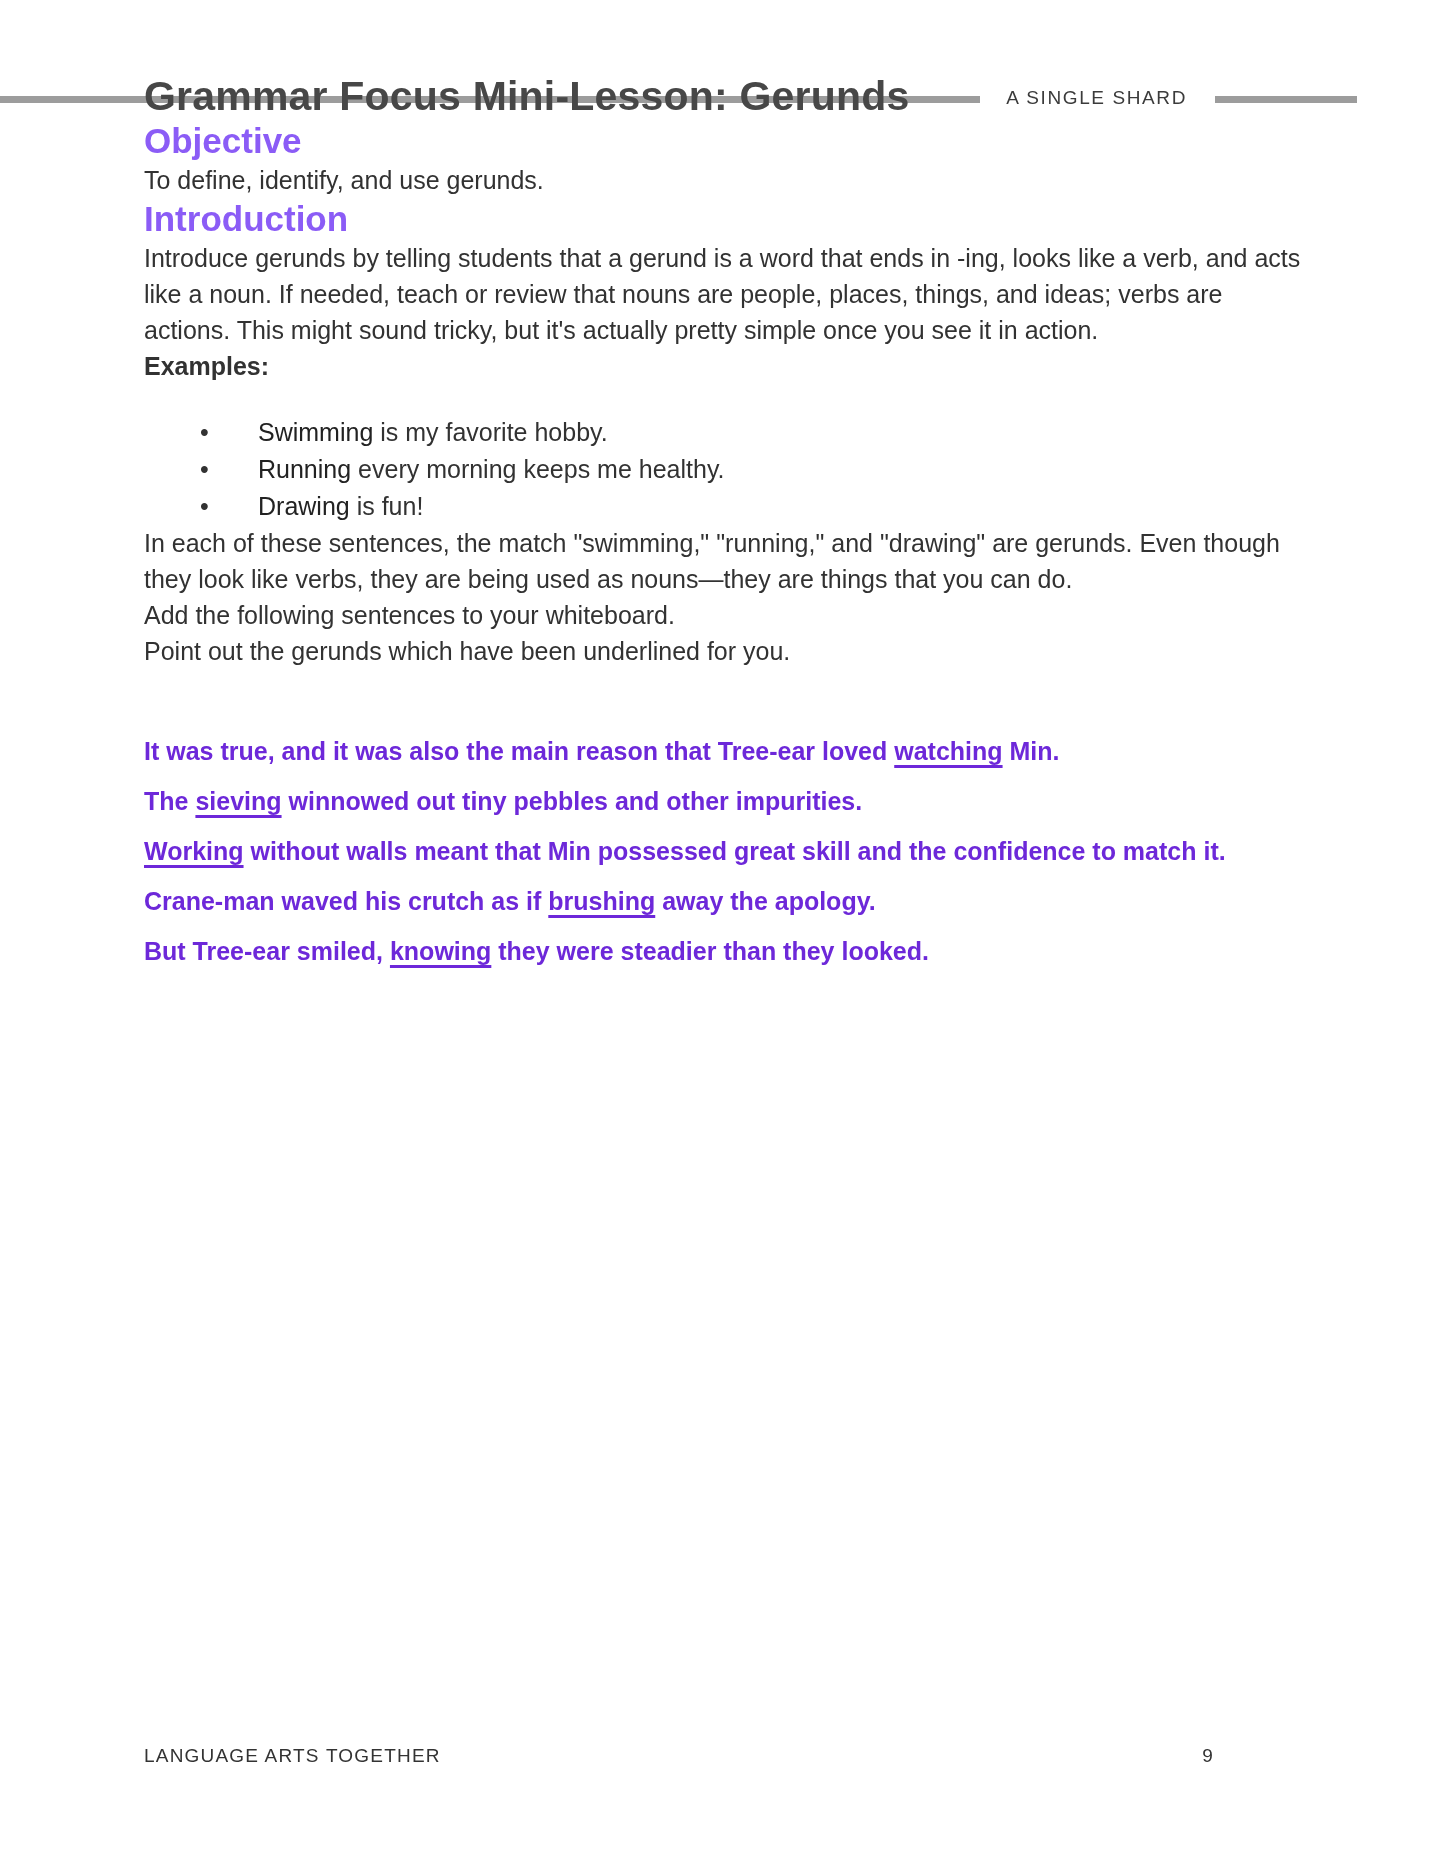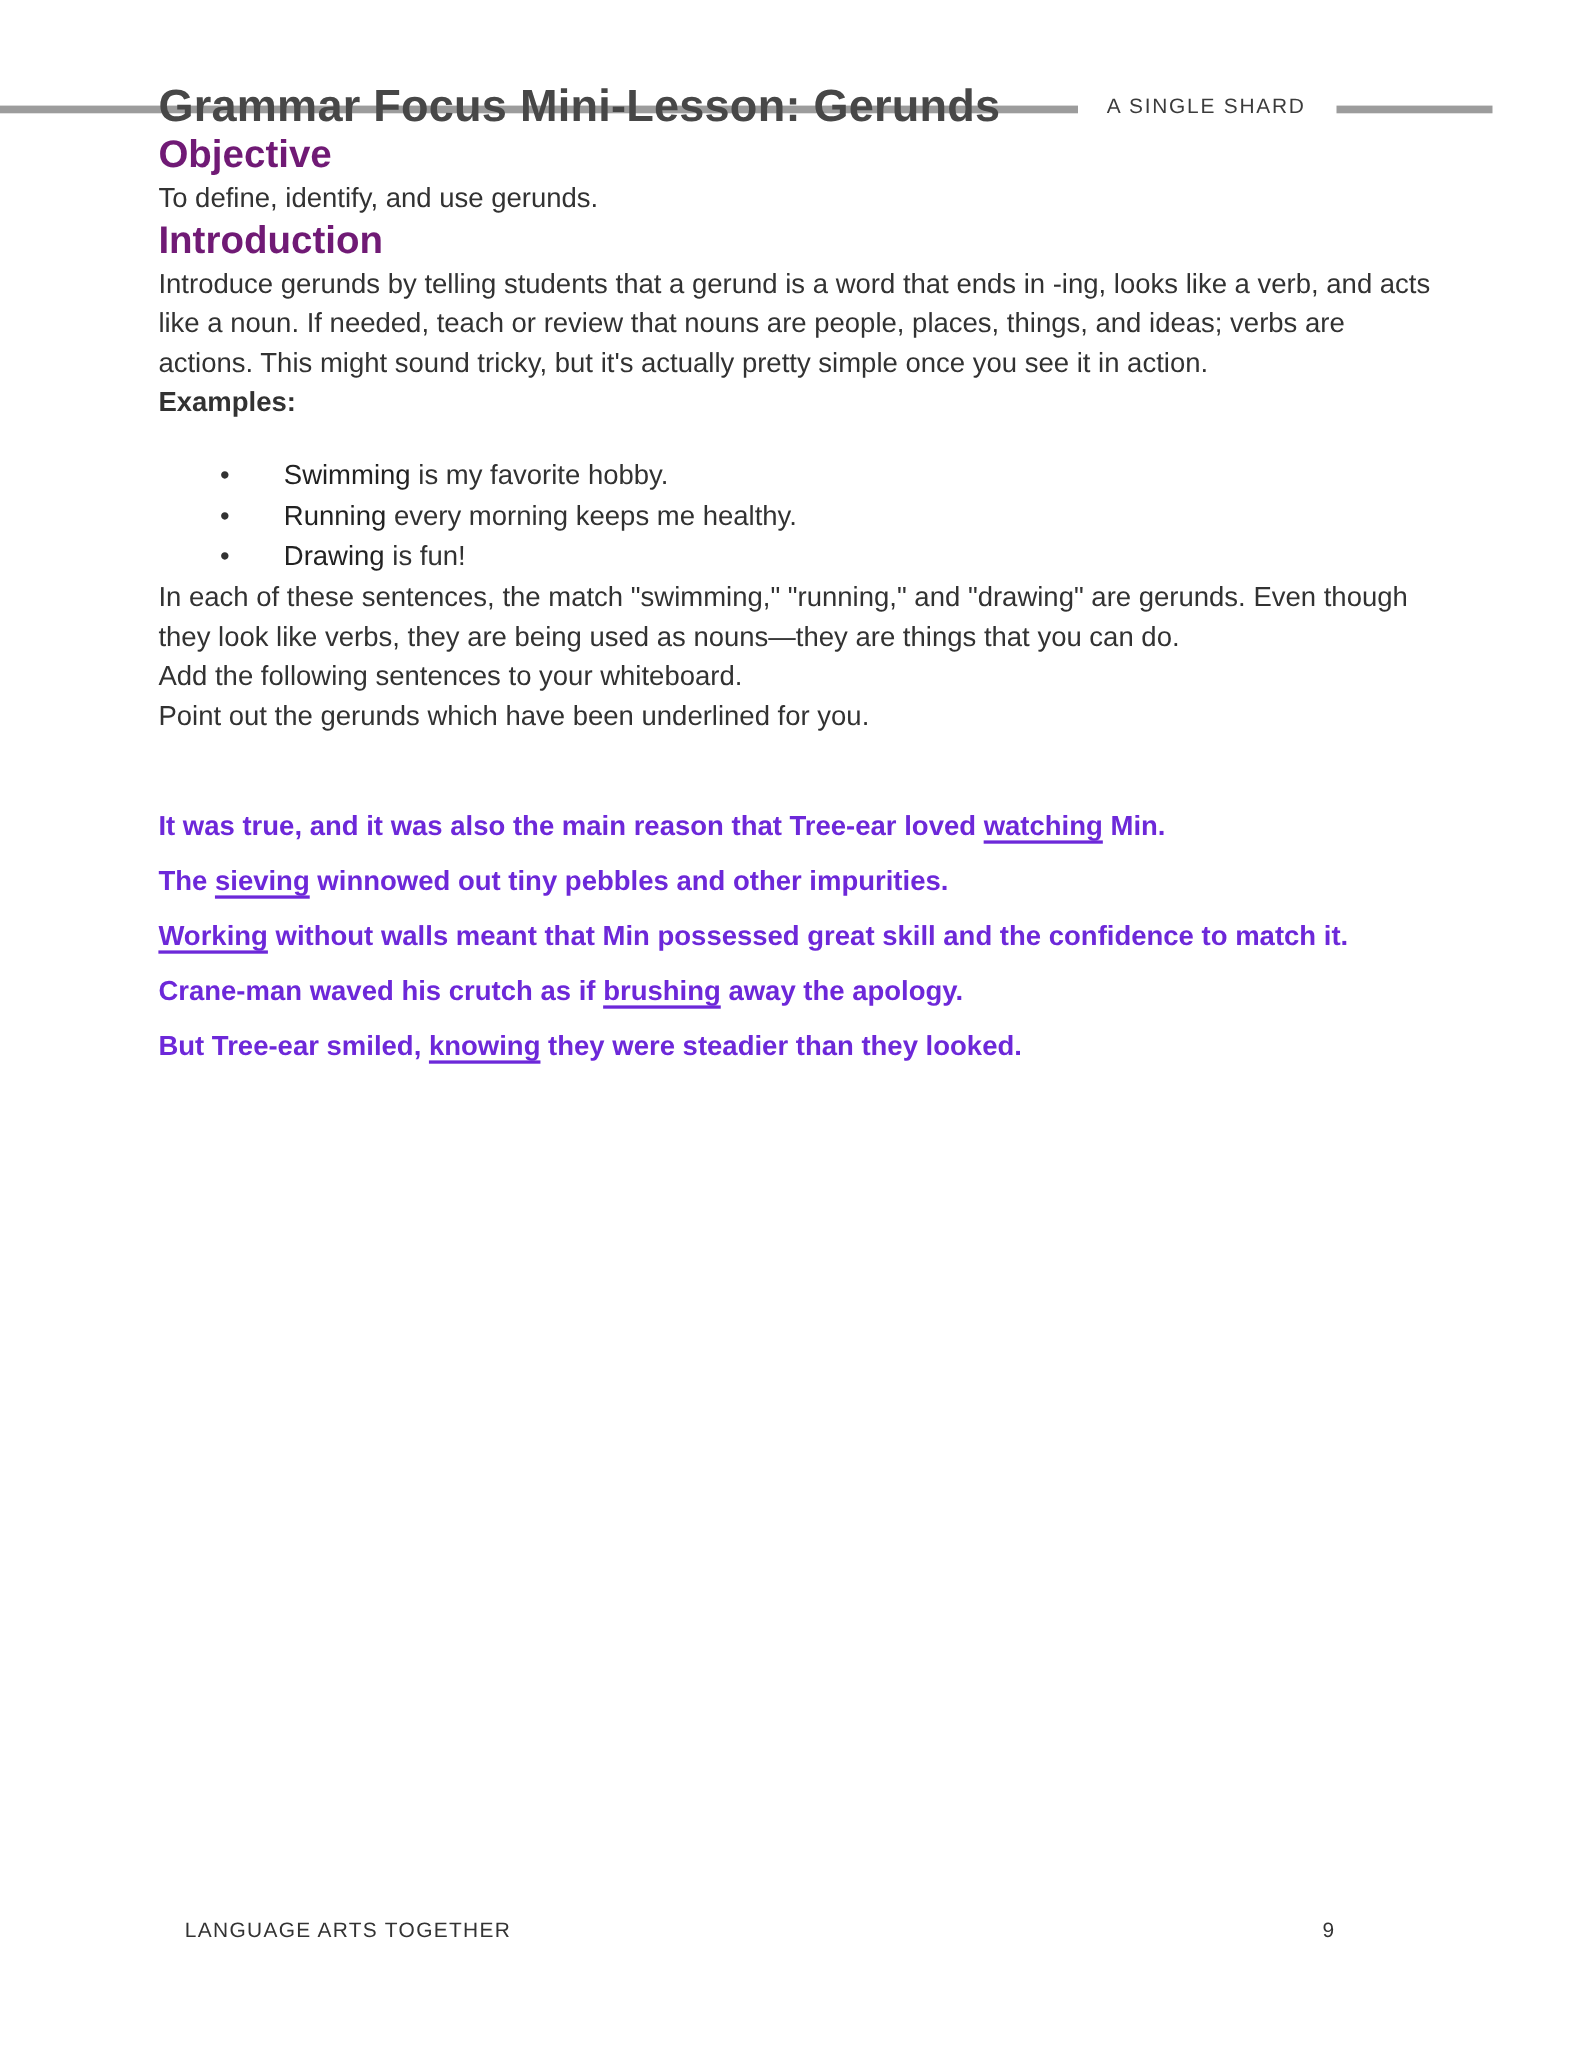--- a/index.html
+++ b/index.html
@@ -55,21 +55,21 @@
     line-height: 48px;
     font-weight: bold;
     color: #474747;
     letter-spacing: 0.2px;
   }
   h2.section-heading {
     margin: 0;
     font-size: 35px;
     line-height: 42px;
     font-weight: bold;
-    color: #701a75;
+    color: #8b5cf6;
   }
   .mt-objective-h   { margin-top: 108px; }
   .mt-intro-h       { margin-top: 88px; }
   .mt-di-h          { margin-top: 70px; }
 
   p.body-text {
     margin: 0;
     font-size: 25px;
     line-height: 36px;
     color: #323232;
@@ -120,21 +120,20 @@
     position: absolute;
     top: 1745px;
     left: 144px;
     right: 143px;
     display: flex;
     justify-content: space-between;
     align-items: baseline;
     font-size: 19px;
     letter-spacing: 1.2px;
     color: #333333;
-    margin-left: 24px;
   }
 </style>
 </head>
 <body>
 
 <div class="page">
 
   <header class="doc-header">
     <div class="rule rule-left"></div>
     <div class="header-label">A SINGLE SHARD</div>

